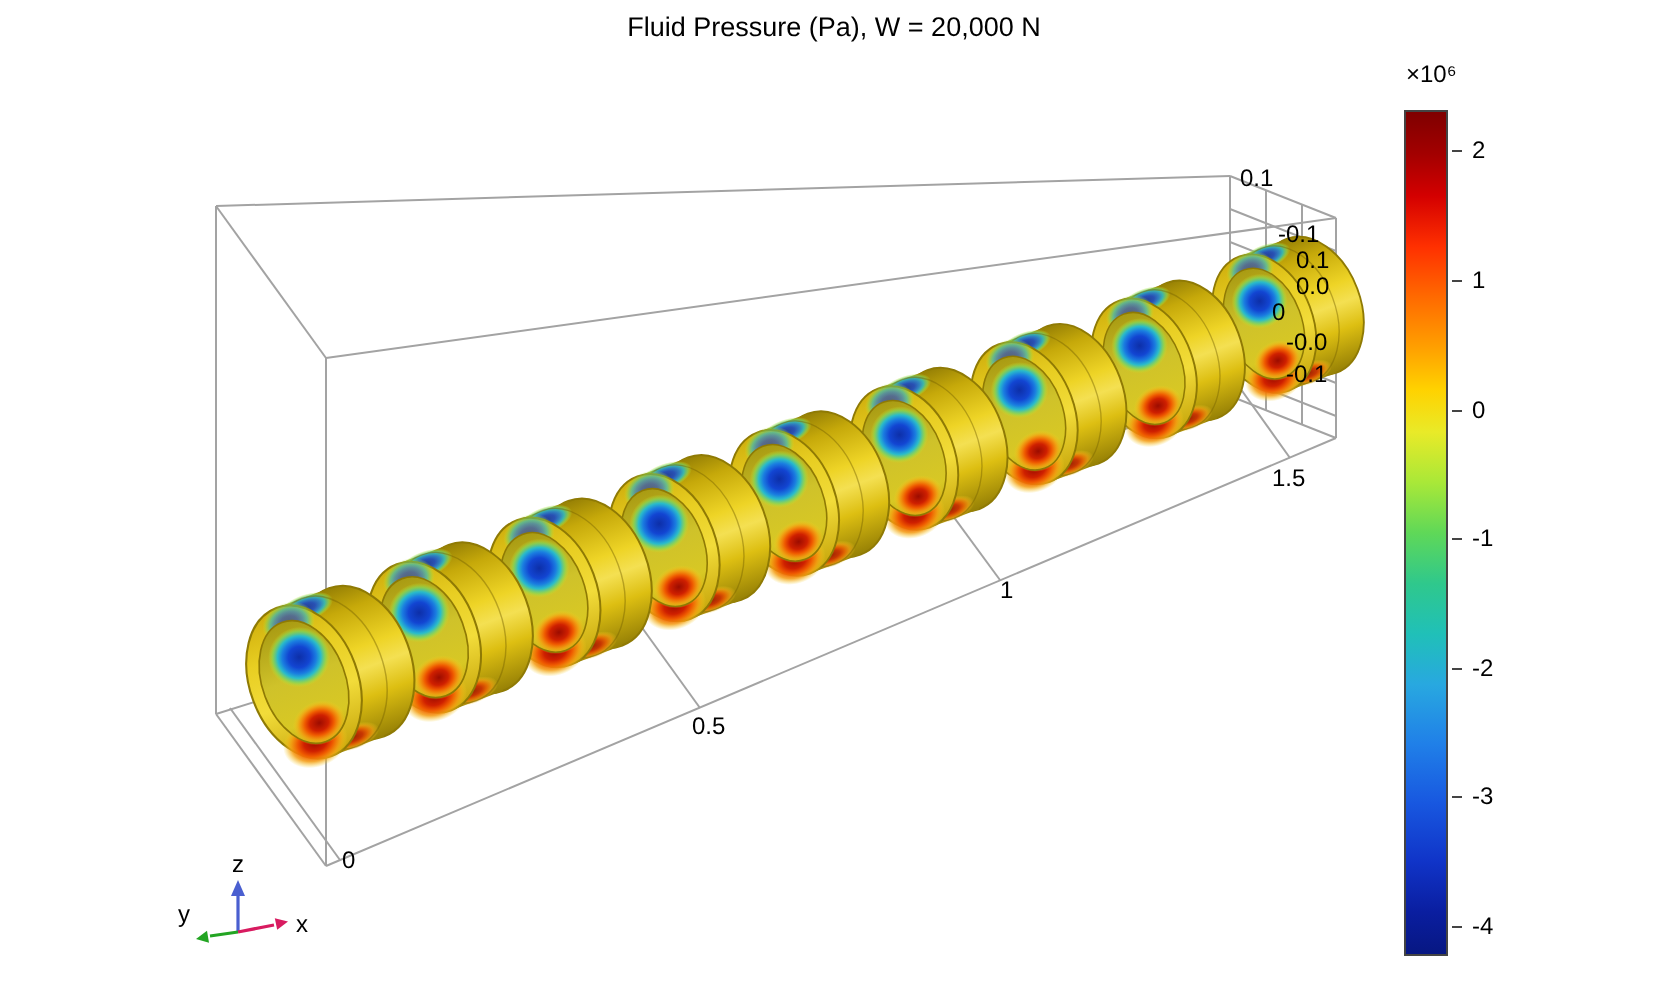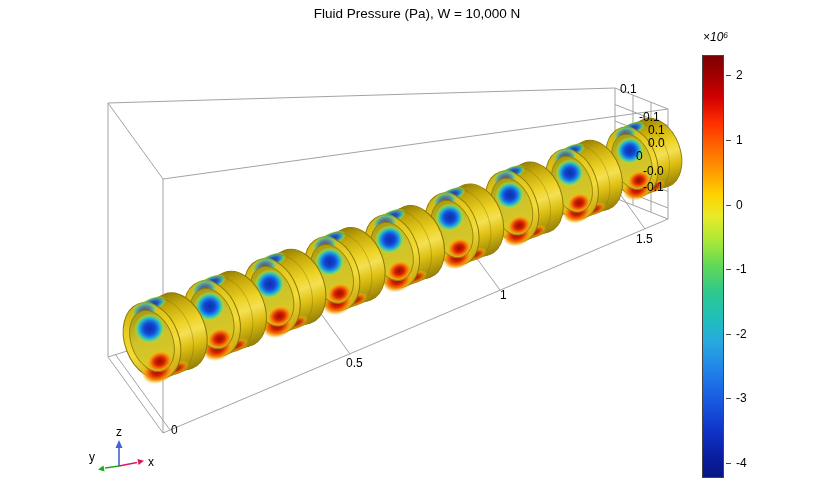--- a/index.html
+++ b/index.html
@@ -4,31 +4,31 @@
 <style>
   html,body{margin:0;padding:0;background:#fff;}
   #app{position:relative;width:834px;height:495px;background:#fff;
        font-family:"Liberation Sans",sans-serif;color:var(--text,#000);overflow:hidden;}
   .title{position:absolute;top:6px;left:0;width:100%;text-align:center;font-size:13.5px;color:#000;}
   svg.scene{position:absolute;left:0;top:0;}
   .wire{stroke:var(--wire-gray,#a3a3a3);stroke-width:1;fill:none;}
   .ticktext{font-size:12px;fill:#000;font-family:"Liberation Sans",sans-serif;}
   .triad-line{stroke-width:1.6;fill:none;}
   .colorbar{position:absolute;left:702px;top:30px;width:95px;height:462px;}
-  .cb-exp{position:absolute;top:0;left:1px;font-size:12px;color:#000;font-style:italic;}
+  .cb-exp{position:absolute;top:0;left:1px;font-size:12px;color:#000;}
   .cb-bar{position:absolute;left:0;top:25px;width:22px;height:423px;border:1px solid #444;box-sizing:border-box;}
   .cb-tick{position:absolute;left:34px;font-size:12px;line-height:14px;color:#000;}
   .cb-tick::before{content:"";position:absolute;left:-10px;top:7px;width:5px;height:1px;background:#444;}
 </style>
 </head>
 <body>
 
 <div id="app">
 
-  <div class="title">Fluid Pressure (Pa), W = 10,000 N</div>
+  <div class="title">Fluid Pressure (Pa), W = 20,000 N</div>
 
   <svg class="scene" width="834" height="495" viewBox="0 0 834 495">
     <defs>
       <linearGradient id="bandGrad" gradientUnits="userSpaceOnUse" x1="0" y1="-40" x2="0" y2="40">
         <stop offset="0" stop-color="#8f7a04"></stop>
         <stop offset="0.18" stop-color="#c6a90a"></stop>
         <stop offset="0.42" style="stop-color:var(--ring-yellow,#eed426)"></stop>
         <stop offset="0.55" stop-color="#f4e052"></stop>
         <stop offset="0.72" stop-color="#ddbf12"></stop>
         <stop offset="1" stop-color="#8f7a04"></stop>

